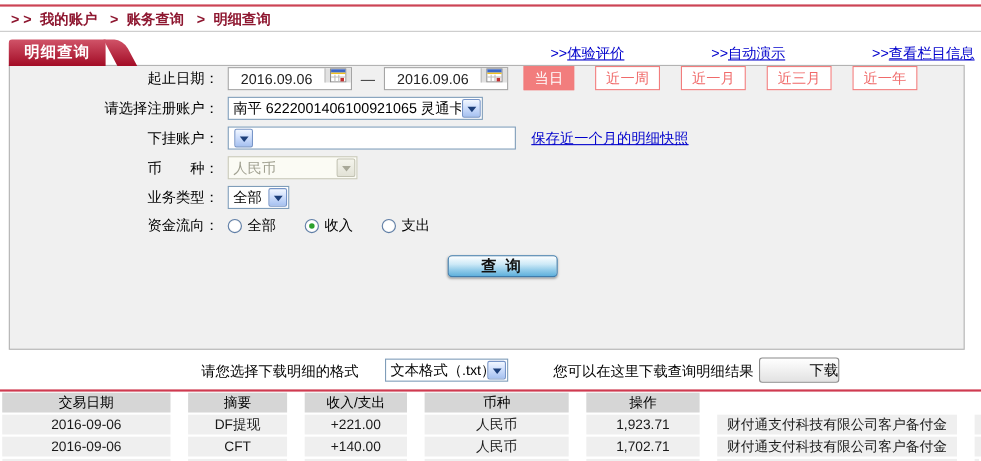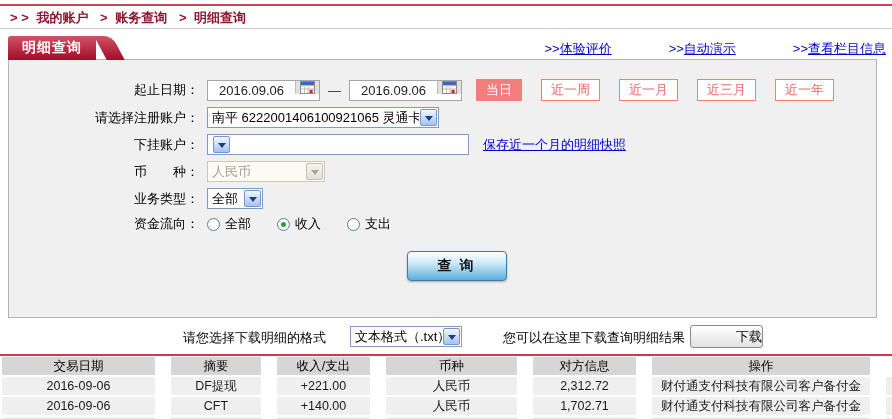--- a/index.html
+++ b/index.html
@@ -19,27 +19,27 @@
   
   .tab { position:absolute; left:8px; top:36px; width:88px; height:24px;
     background:linear-gradient(#d05368,#a30c26); border-top-left-radius:3px; z-index:3; }
   .tab::after { content:""; position:absolute; left:86px; top:0; width:18px; height:24px;
     background:linear-gradient(#d05368,#a30c26); transform:skewX(28deg); transform-origin:top left;
     border-top-right-radius:8px; }
   .tab .tab-text { position:relative; z-index:2; display:block; padding-left:14px; line-height:23px;
     color:#fff; font-weight:bold; font-size:14px; letter-spacing:1px; }
 
   
-  .top-links { position:absolute; right:6px; top:40px; display:flex; gap:57px; z-index:2; }
+  .top-links { position:absolute; right:6px; top:40px; display:flex; gap:79px; z-index:2; }
   .top-links a { color:#0000cc; font-size:13px; text-decoration:none; cursor:pointer; }
   .top-links a .lk-label { text-decoration:underline; }
 
   
   .panel { position:absolute; left:8px; top:59px; width:869px; height:259px;
-    background:#f0f0f0; border:1px solid #b3b3b3; padding-top:19px; z-index:1; }
+    background:#f0f0f0; border:1px solid #b3b3b3; padding-top:0; z-index:1; }
 
   .form-row { display:flex; align-items:center; margin-bottom:6px; }
   .form-label { width:190px; text-align:right; margin-right:8px; color:#000; white-space:pre; }
 
   
   .date-field { display:flex; align-items:flex-start; width:113px; height:21px;
     border:1px solid #a5a5a5; background:#fff; cursor:pointer; }
   .date-text { flex:1; text-align:center; line-height:19px; color:#222; font-size:13px; }
   .cal-btn { width:24px; background:#e1e1e1; border-left:1px solid #bdbdbd;
     display:flex; align-items:center; justify-content:center; }
@@ -74,21 +74,21 @@
   
   .radio-group { display:flex; align-items:center; gap:26px; }
   .radio-opt { display:flex; align-items:center; gap:5px; }
   .radio { width:13px; height:13px; border-radius:50%; border:1px solid #5f7ea6;
     background:radial-gradient(#ffffff 55%,#dcdcdc); cursor:pointer; flex:none; }
   .radio.checked::after { content:""; display:block; width:5px; height:5px; border-radius:50%;
     background:#2ca02c; margin:3px; }
 
   
   .query-row { display:flex; justify-content:center; margin-top:18px; }
-  .query-btn { width:100px; height:30px; margin-left:28px; border:1px solid #3f7cac; border-radius:4px;
+  .query-btn { width:100px; height:20px; margin-left:28px; border:1px solid #3f7cac; border-radius:4px;
     background:linear-gradient(180deg,#fdfeff 0%,#cde9f7 40%,#8ec9e8 72%,#5fb0dc 100%);
     box-shadow:0 1px 2px rgba(0,0,0,.3); font-size:14px; font-weight:bold; letter-spacing:2px;
     color:#111; cursor:pointer; font-family:inherit; }
 
   
   .download-row { position:absolute; left:0; top:322px; width:892px; height:30px; }
   .dl-format-label { position:absolute; left:183px; top:7px; }
   .dl-select { position:absolute; left:350px; top:4px; }
   .dl-hint { position:absolute; left:503px; top:7px; }
   .dl-btn { position:absolute; left:690px; top:3px; width:73px; height:23px;
@@ -243,29 +243,28 @@
 </div>
 
 <div class="table-topline"></div>
 
 <div class="tx-table">
   <div class="tx-row tx-head">
     <div>交易日期</div>
     <div>摘要</div>
     <div>收入/支出</div>
     <div>币种</div>
-    <div>对方信息</div>
     <div>操作</div>
   </div>
   <div class="tx-row tx-data">
     <div>2016-09-06</div>
     <div>DF提现</div>
     <div class="amount">+221.00</div>
     <div>人民币</div>
-    <div>2,312.72</div>
+    <div>1,923.71</div>
     <div>财付通支付科技有限公司客户备付金</div>
     <div><a class="detail-link">详情</a></div>
   </div>
   <div class="tx-row tx-data">
     <div>2016-09-06</div>
     <div>CFT</div>
     <div class="amount">+140.00</div>
     <div>人民币</div>
     <div>1,702.71</div>
     <div>财付通支付科技有限公司客户备付金</div>

